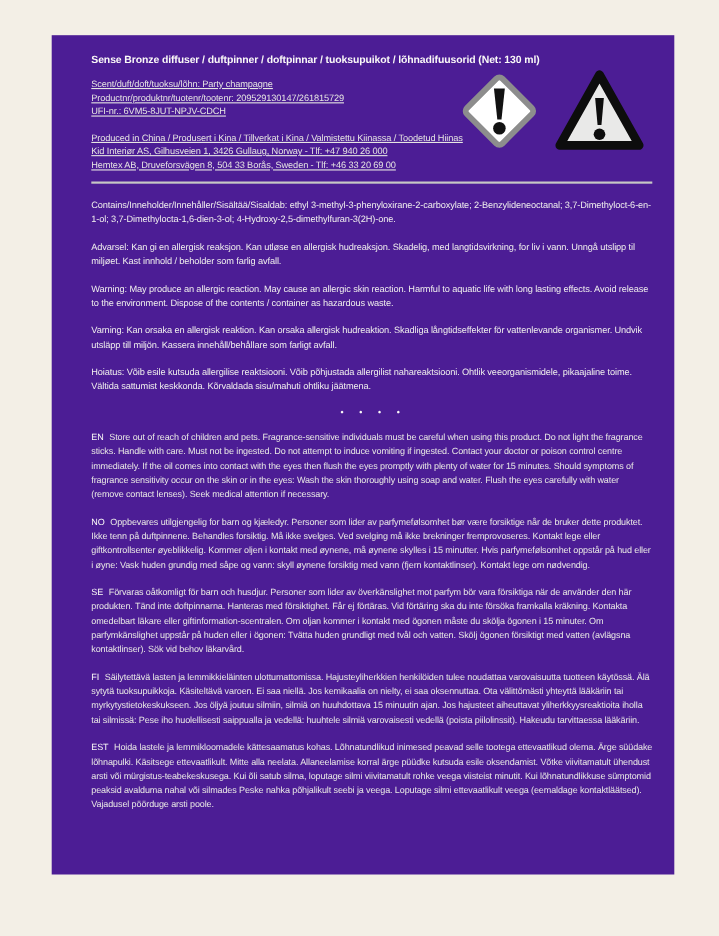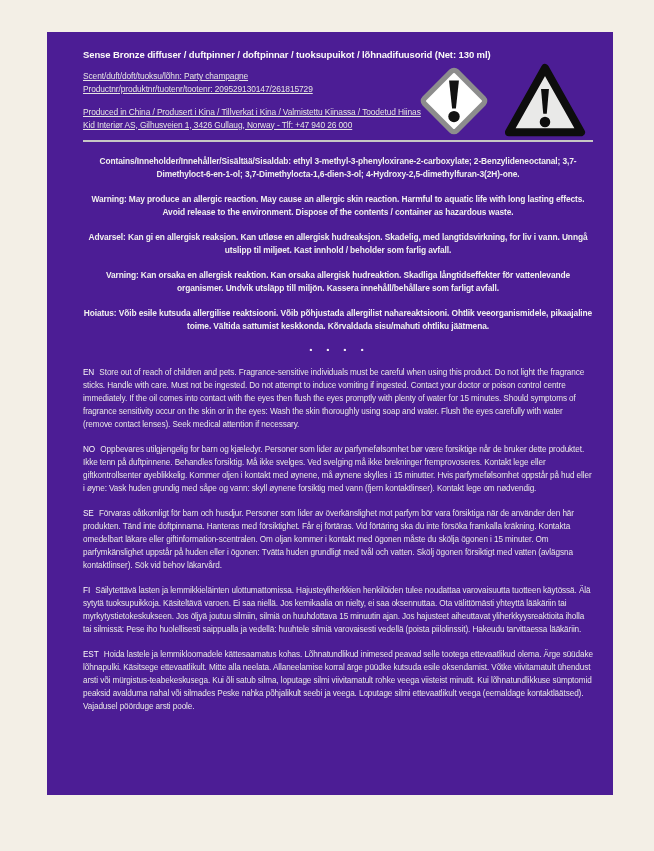--- a/index.html
+++ b/index.html
@@ -44,24 +44,23 @@
     gap: 9px;
   }
   .divider {
     border: none;
     border-top: 2px solid #c7c7c5;
     margin: 9px 0 13px 0;
   }
   .hazard p {
     font-size: 8.4px;
     line-height: 13px;
-    font-weight: bold;
+    font-weight: normal;
     color: #f1f0ee;
     margin: 0 0 12px 0;
-    text-align: center;
   }
   .dots {
     text-align: center;
     font-size: 8px;
     font-weight: bold;
     letter-spacing: 6px;
     color: #fbfaf8;
     margin: 2px 0 12px 3px;
   }
   .instructions p {
@@ -79,25 +78,27 @@
 </head>
 <body>
 
 <div class="label">
 
   <div class="title">Sense Bronze diffuser / duftpinner / doftpinnar / tuoksupuikot / lõhnadifuusorid (Net: 130 ml)</div>
 
   <div class="meta-block first">
     <div>Scent/duft/doft/tuoksu/lõhn: Party champagne</div>
     <div>Productnr/produktnr/tuotenr/tootenr: 209529130147/261815729</div>
+    <div>UFI-nr.: 6VM5-8JUT-NPJV-CDCH</div>
   </div>
 
   <div class="meta-block second">
     <div>Produced in China / Produsert i Kina / Tillverkat i Kina / Valmistettu Kiinassa / Toodetud Hiinas</div>
     <div>Kid Interiør AS, Gilhusveien 1, 3426 Gullaug, Norway - Tlf: +47 940 26 000</div>
+    <div>Hemtex AB, Druveforsvägen 8, 504 33 Borås, Sweden - Tlf: +46 33 20 69 00</div>
   </div>
 
   <div class="pictograms">
     <span>
       <svg width="76" height="76" viewBox="0 0 100 100" aria-hidden="true">
         <rect x="20" y="20" width="60" height="60" rx="5" fill="#ffffff" stroke="#8d8d8d" stroke-width="7" transform="rotate(45 50 50)"></rect>
         <path d="M43.5 23 L56.5 23 L52.5 60 L47.5 60 Z" fill="#121212"></path>
         <circle cx="50" cy="70.5" r="7.5" fill="#121212"></circle>
       </svg>
     </span>
@@ -107,22 +108,22 @@
         <path d="M45.5 33 L54.5 33 L52 61 L48 61 Z" fill="#0d0d0d"></path>
         <circle cx="50" cy="70.5" r="6" fill="#0d0d0d"></circle>
       </svg>
     </span>
   </div>
 
   <hr class="divider">
 
   <div class="hazard">
     <p>Contains/Inneholder/Innehåller/Sisältää/Sisaldab: ethyl 3-methyl-3-phenyloxirane-2-carboxylate; 2-Benzylideneoctanal; 3,7-Dimethyloct-6-en-1-ol; 3,7-Dimethylocta-1,6-dien-3-ol; 4-Hydroxy-2,5-dimethylfuran-3(2H)-one.</p>
+    <p>Advarsel: Kan gi en allergisk reaksjon. Kan utløse en allergisk hudreaksjon. Skadelig, med langtidsvirkning, for liv i vann. Unngå utslipp til miljøet. Kast innhold / beholder som farlig avfall.</p>
     <p>Warning: May produce an allergic reaction. May cause an allergic skin reaction. Harmful to aquatic life with long lasting effects. Avoid release to the environment. Dispose of the contents / container as hazardous waste.</p>
-    <p>Advarsel: Kan gi en allergisk reaksjon. Kan utløse en allergisk hudreaksjon. Skadelig, med langtidsvirkning, for liv i vann. Unngå utslipp til miljøet. Kast innhold / beholder som farlig avfall.</p>
     <p>Varning: Kan orsaka en allergisk reaktion. Kan orsaka allergisk hudreaktion. Skadliga långtidseffekter för vattenlevande organismer. Undvik utsläpp till miljön. Kassera innehåll/behållare som farligt avfall.</p>
     <p>Hoiatus: Võib esile kutsuda allergilise reaktsiooni. Võib põhjustada allergilist nahareaktsiooni. Ohtlik veeorganismidele, pikaajaline toime. Vältida sattumist keskkonda. Kõrvaldada sisu/mahuti ohtliku jäätmena.</p>
   </div>
 
   <div class="dots">• • • •</div>
 
   <div class="instructions">
     <p><span class="lang-code">EN </span><span>Store out of reach of children and pets. Fragrance-sensitive individuals must be careful when using this product. Do not light the fragrance sticks. Handle with care. Must not be ingested. Do not attempt to induce vomiting if ingested. Contact your doctor or poison control centre immediately. If the oil comes into contact with the eyes then flush the eyes promptly with plenty of water for 15 minutes. Should symptoms of fragrance sensitivity occur on the skin or in the eyes: Wash the skin thoroughly using soap and water. Flush the eyes carefully with water (remove contact lenses). Seek medical attention if necessary.</span></p>
     <p><span class="lang-code">NO </span><span>Oppbevares utilgjengelig for barn og kjæledyr. Personer som lider av parfymefølsomhet bør være forsiktige når de bruker dette produktet. Ikke tenn på duftpinnene. Behandles forsiktig. Må ikke svelges. Ved svelging må ikke brekninger fremprovoseres. Kontakt lege eller giftkontrollsenter øyeblikkelig. Kommer oljen i kontakt med øynene, må øynene skylles i 15 minutter. Hvis parfymefølsomhet oppstår på hud eller i øyne: Vask huden grundig med såpe og vann: skyll øynene forsiktig med vann (fjern kontaktlinser). Kontakt lege om nødvendig.</span></p>
     <p><span class="lang-code">SE </span><span>Förvaras oåtkomligt för barn och husdjur. Personer som lider av överkänslighet mot parfym bör vara försiktiga när de använder den här produkten. Tänd inte doftpinnarna. Hanteras med försiktighet. Får ej förtäras. Vid förtäring ska du inte försöka framkalla kräkning. Kontakta omedelbart läkare eller giftinformation-scentralen. Om oljan kommer i kontakt med ögonen måste du skölja ögonen i 15 minuter. Om parfymkänslighet uppstår på huden eller i ögonen: Tvätta huden grundligt med tvål och vatten. Skölj ögonen försiktigt med vatten (avlägsna kontaktlinser). Sök vid behov läkarvård.</span></p>

